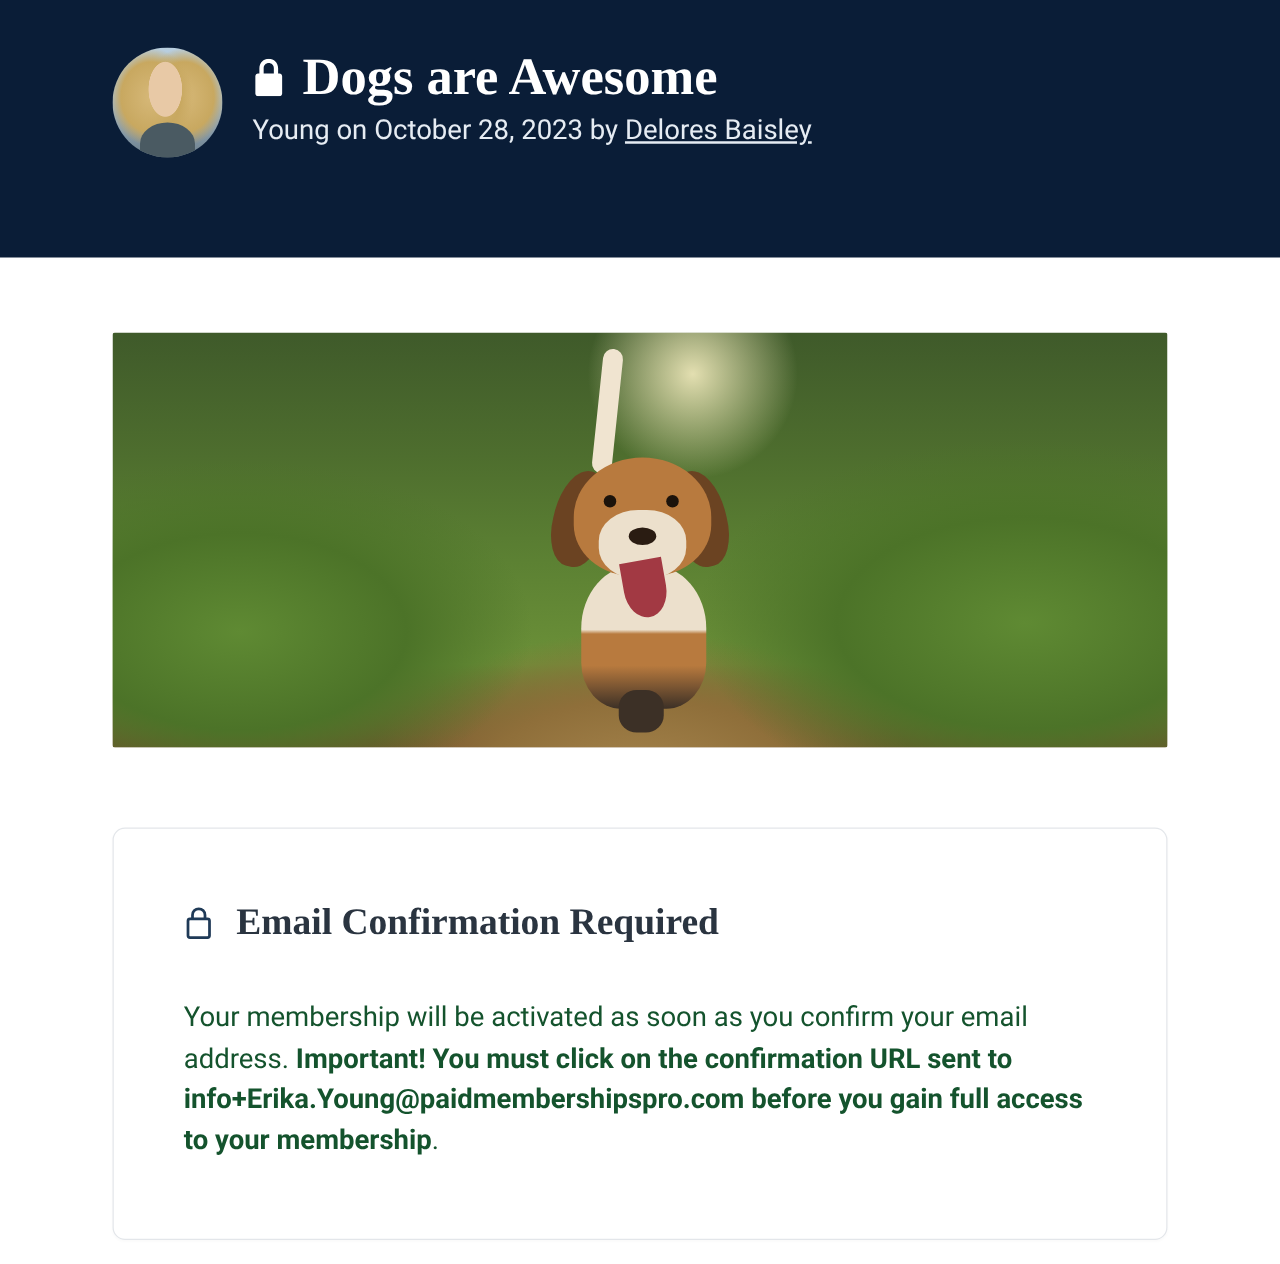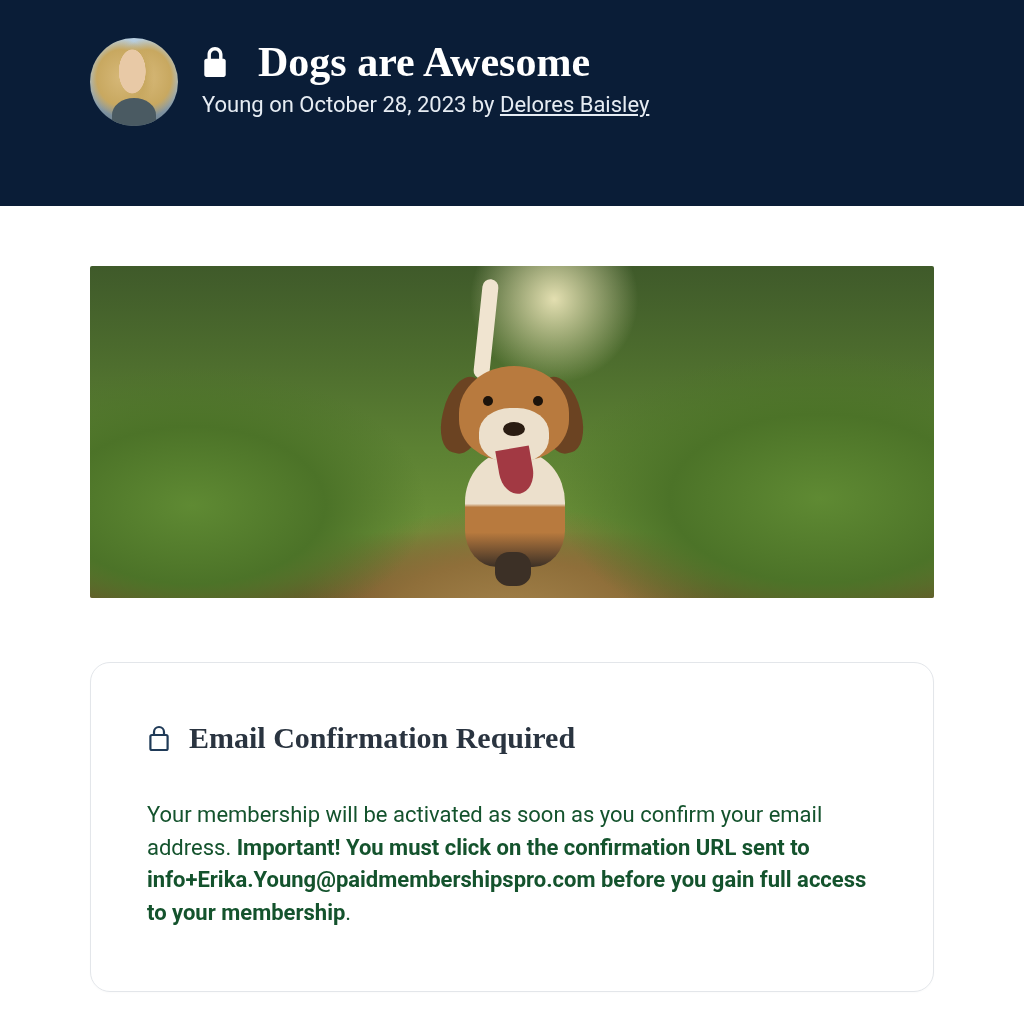--- a/index.html
+++ b/index.html
@@ -37,21 +37,21 @@
     border-radius: 50% 50% 0 0;
   }
   .title-wrap {
     display: flex;
     flex-direction: column;
     gap: 6px;
   }
   .title-line {
     display: flex;
     align-items: center;
-    gap: 30px;
+    gap: 14px;
   }
   .title {
     color: #ffffff;
     font-family: Georgia, "Times New Roman", serif;
     font-weight: 700;
     font-size: 42px;
   }
   .lock-header {
     width: 26px;
     height: 30px;
@@ -150,21 +150,21 @@
     border-radius:44% 44% 32% 32%;
   }
   .hero .dog .leg {
     position:absolute; left:58px; top:186px;
     width:36px; height:34px;
     background:#3c3026; border-radius:40%;
   }
   .card {
     margin-top: 64px;
     border: 1px solid #e3e6ea;
-    border-radius: 20px;
+    border-radius: 10px;
     padding: 58px 56px 62px 56px;
     box-shadow: 0 1px 2px rgba(0,0,0,0.02);
   }
   .card-head {
     display:flex; align-items:center; gap:18px;
   }
   .card-title {
     font-family: Georgia, "Times New Roman", serif;
     font-weight: 700;
     font-size: 30px;

